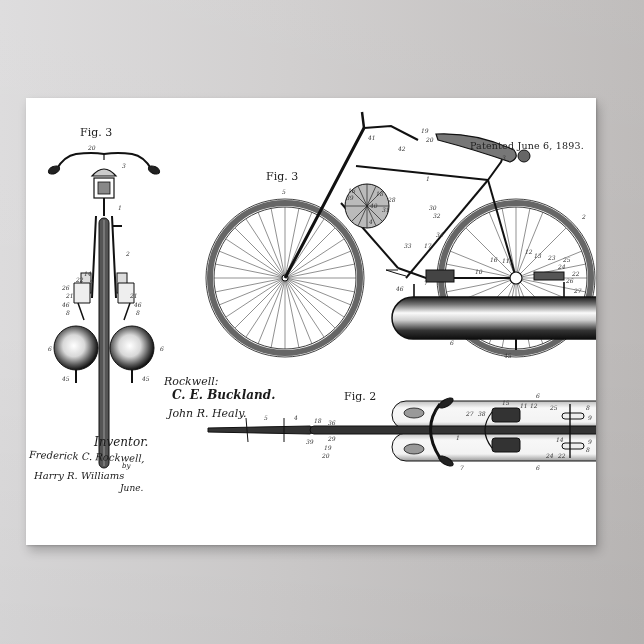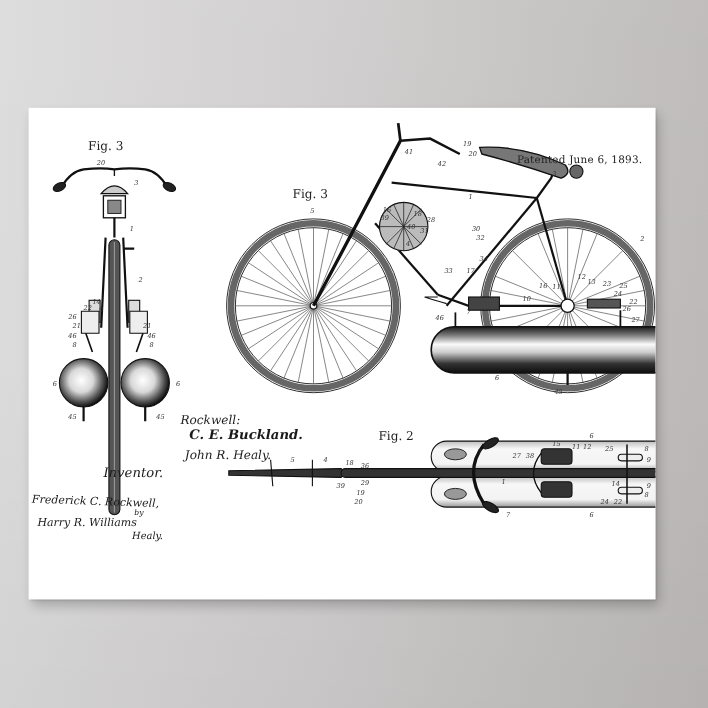--- a/index.html
+++ b/index.html
@@ -291,19 +291,19 @@
   <div class="fig-label" style="left:240px; top:72px;">Fig. 3</div>
   <div class="fig-label" style="left:318px; top:292px;">Fig. 2</div>
 
   <div>
     <div class="script" style="left:138px; top:277px; font-size:11px;">Rockwell:</div>
     <div class="script" style="left:146px; top:290px; font-size:12px;font-weight:bold;">C. E. Buckland.</div>
     <div class="script" style="left:142px; top:309px; font-size:11px;">John R. Healy.</div>
   </div>
 
   <div>
-    <div class="script" style="left:68px; top:325px; font-size:12px;">Inventor.</div>
+    <div class="script" style="left:68px; top:337px; font-size:12px;">Inventor.</div>
     <div class="script" style="left:3px; top:353px; font-size:10px; transform:rotate(2deg);">Frederick C. Rockwell,</div>
     <div class="script" style="left:96px; top:364px; font-size:7px;">by</div>
     <div class="script" style="left:8px; top:372px; font-size:10px;">Harry R. Williams</div>
-    <div class="script" style="left:94px; top:385px; font-size:9px;">Healy.</div>
+    <div class="script" style="left:94px; top:385px; font-size:9px;">June.</div>
   </div>
 </div>
 
 </body></html>

